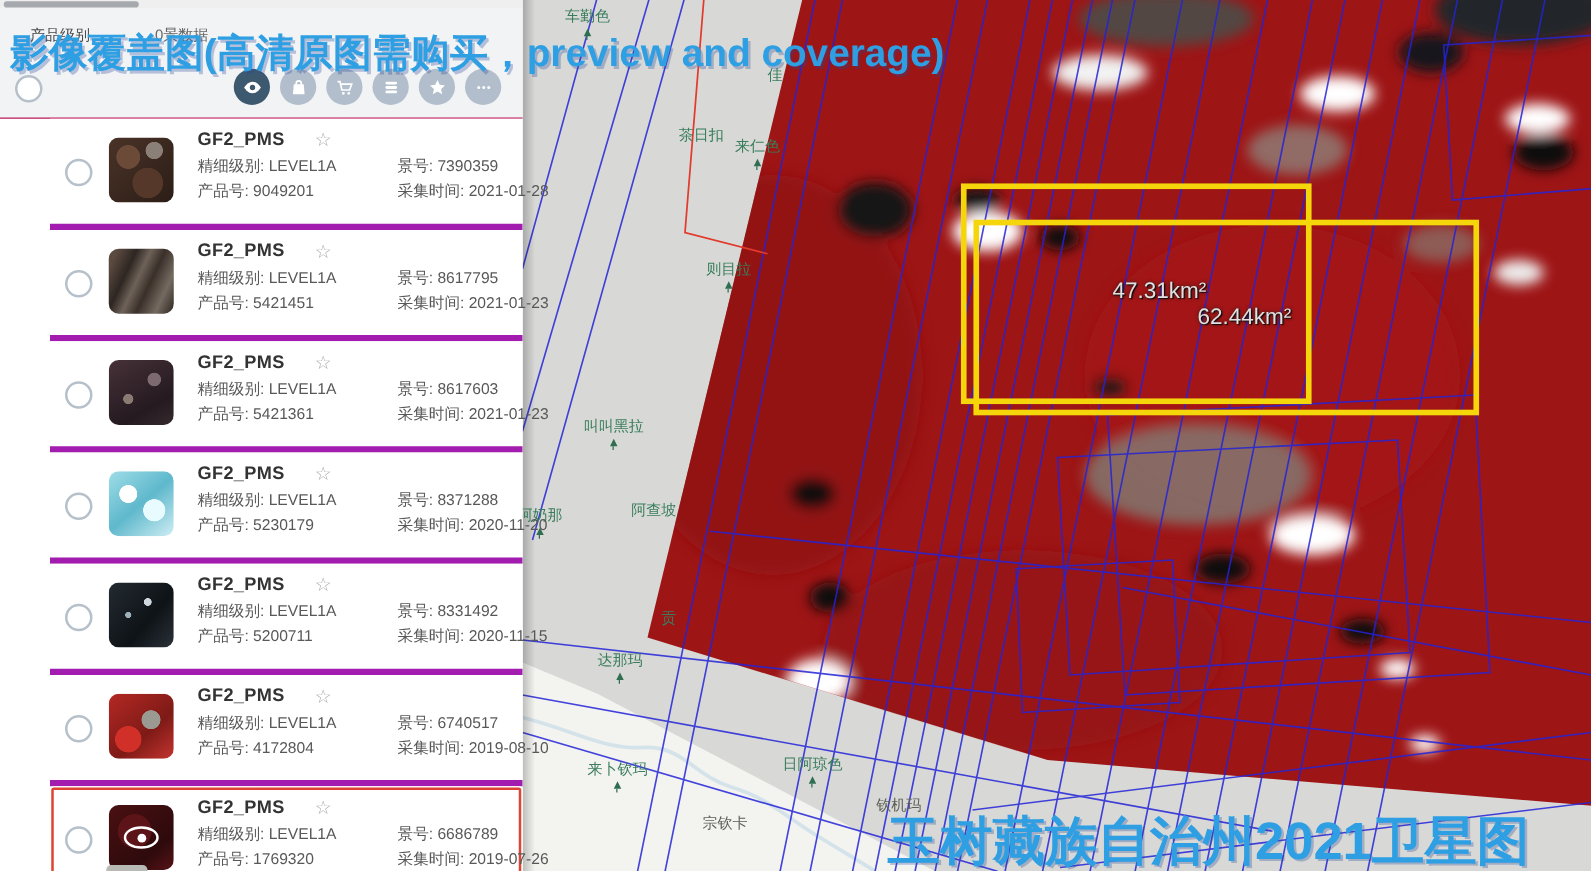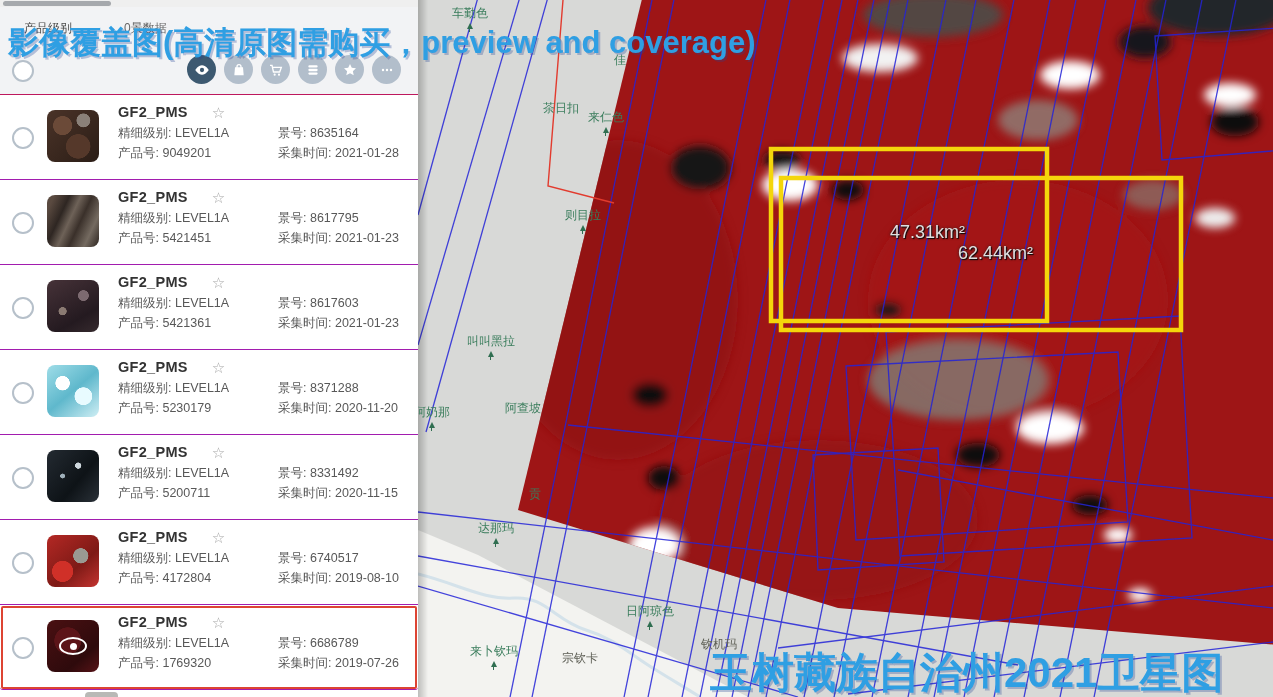--- a/index.html
+++ b/index.html
@@ -17,21 +17,21 @@
   #hdr-filter{left:24px;}
   #hdr-count{left:124px;color:#666;}
   .radio{width:18px;height:18px;border:2px solid #b6c0ca;border-radius:50%;background:#fff;display:inline-block;}
   #hdr-radio{position:absolute;left:12px;top:53px;}
   #toolbar{position:absolute;right:17px;top:48px;display:flex;gap:8px;}
   .tbtn{width:29px;height:29px;border-radius:50%;background:#b2becb;display:flex;align-items:center;justify-content:center;border:none;padding:0;cursor:pointer;}
   .tbtn.active{background:#3d5970;}
   .tbtn svg{width:16px;height:16px;display:block;}
   
   #product-list{position:absolute;left:0;top:95px;width:418px;}
-  .row{position:relative;height:84px;border-bottom:1px solid #a21caf;background:#fff;}
+  .row{position:relative;height:84px;border-bottom:5px solid #a21caf;background:#fff;margin-left:40px;}
   .row.selected{outline:2px solid #dd4433;outline-offset:-3px;border-radius:3px;}
   .row .radio{position:absolute;left:12px;top:32px;}
   .thumb{position:absolute;left:47px;top:15px;width:52px;height:52px;border-radius:8px;overflow:hidden;}
   .thumb-1{background:radial-gradient(circle at 30% 30%,#6b4a38 0 18%,transparent 19%),radial-gradient(circle at 70% 20%,#8a8078 0 12%,transparent 13%),radial-gradient(circle at 60% 70%,#55382a 0 25%,transparent 26%),linear-gradient(135deg,#4a3328,#2b1d16);}
   .thumb-2{background:linear-gradient(115deg,#5a4a40 10%,#2e2622 30%,#6e6258 45%,#3a302a 60%,#746a60 80%,#2c241f);}
   .thumb-3{background:radial-gradient(circle at 70% 30%,#7c6a70 0 10%,transparent 11%),radial-gradient(circle at 30% 60%,#8a7a72 0 8%,transparent 9%),linear-gradient(150deg,#463238,#241a20 70%,#362a2e);}
   .thumb-4{background:radial-gradient(circle at 30% 35%,#ffffff 0 14%,transparent 15%),radial-gradient(circle at 70% 60%,#e8fbff 0 18%,transparent 19%),linear-gradient(140deg,#9fdde8,#5fb8cc 50%,#cfeef4);}
   .thumb-5{background:radial-gradient(circle at 60% 30%,#cfd8de 0 6%,transparent 7%),radial-gradient(circle at 30% 50%,#9fb0ba 0 5%,transparent 6%),linear-gradient(130deg,#232a31,#0e1317 60%,#2a3138);}
   .thumb-6{background:radial-gradient(circle at 65% 40%,#9a9a92 0 16%,transparent 17%),radial-gradient(circle at 30% 70%,#d03028 0 20%,transparent 21%),linear-gradient(140deg,#b42824,#7e1a16 60%,#c43430);}
   .thumb-7{background:radial-gradient(circle at 40% 40%,#5c1418 0 30%,transparent 31%),linear-gradient(140deg,#4a1012,#2e0a0c 70%,#571317);}
@@ -196,21 +196,21 @@
 
   </span>
       <span class="map-label place" style="left: 111px; top: 486px;">
     <span class="lbl">贡</span>
 
   </span>
       <span class="map-label place" style="left: 60px; top: 503px; margin-top: 17px;">
     <span class="lbl">达那玛</span>
     <span class="tree" style="display: block;"></span>
   </span>
-      <span class="map-label place" style="left: 52px; top: 607px; margin-top: 36px;">
+      <span class="map-label place" style="left: 52px; top: 607px;">
     <span class="lbl">来卜钦玛</span>
     <span class="tree" style="display: block;"></span>
   </span>
       <span class="map-label place" style="left: 208px; top: 603px;">
     <span class="lbl">日阿琼色</span>
     <span class="tree" style="display: block;"></span>
   </span>
       <span class="map-label place-gray" style="left: 283px; top: 636px;">
     <span class="lbl">钦机玛</span>
 
@@ -297,21 +297,21 @@
     <span class="thumb thumb-1">
       
     </span>
     <div class="info">
       <div class="title-line">
         <b class="title">GF2_PMS</b>
         <span class="fav">☆</span>
       </div>
       <div class="meta">
         <span class="m level">精细级别: LEVEL1A</span>
-        <span class="m scene">景号: 8635164</span>
+        <span class="m scene">景号: 7390359</span>
         <span class="m prod">产品号: 9049201</span>
         <span class="m time">采集时间: 2021-01-28</span>
       </div>
     </div>
   </div>
       <div class="row">
     <span class="radio"></span>
     <span class="thumb thumb-2">
       
     </span>

